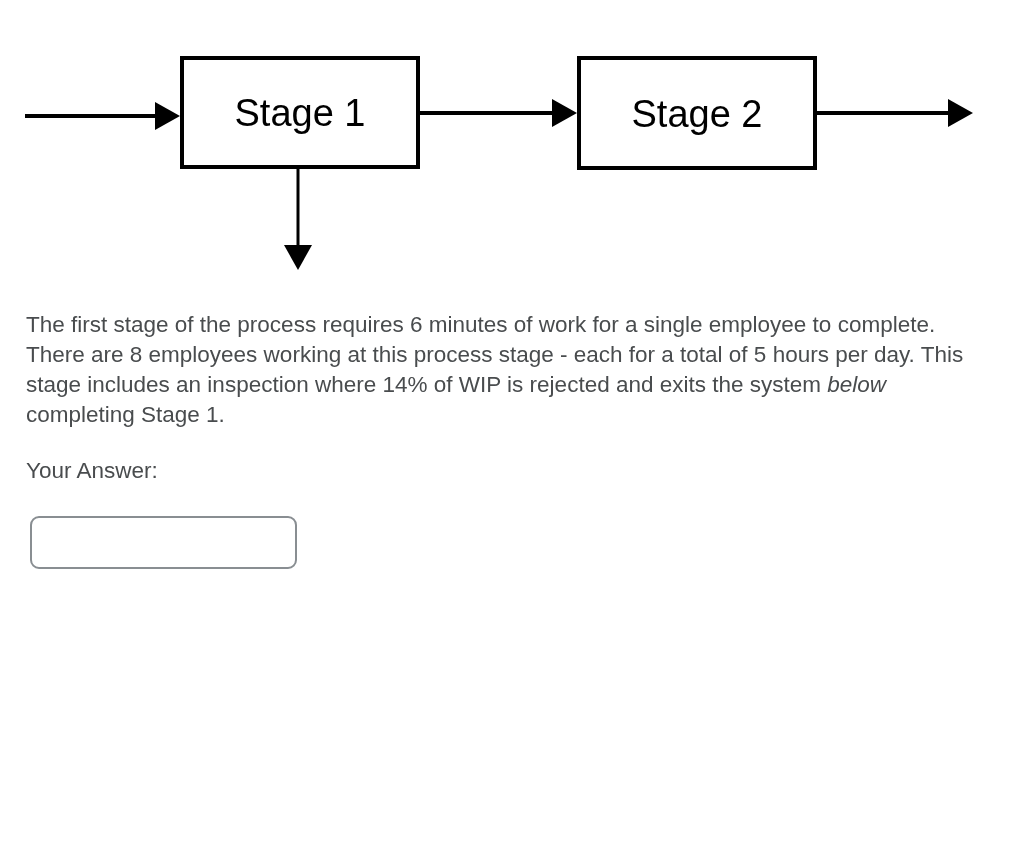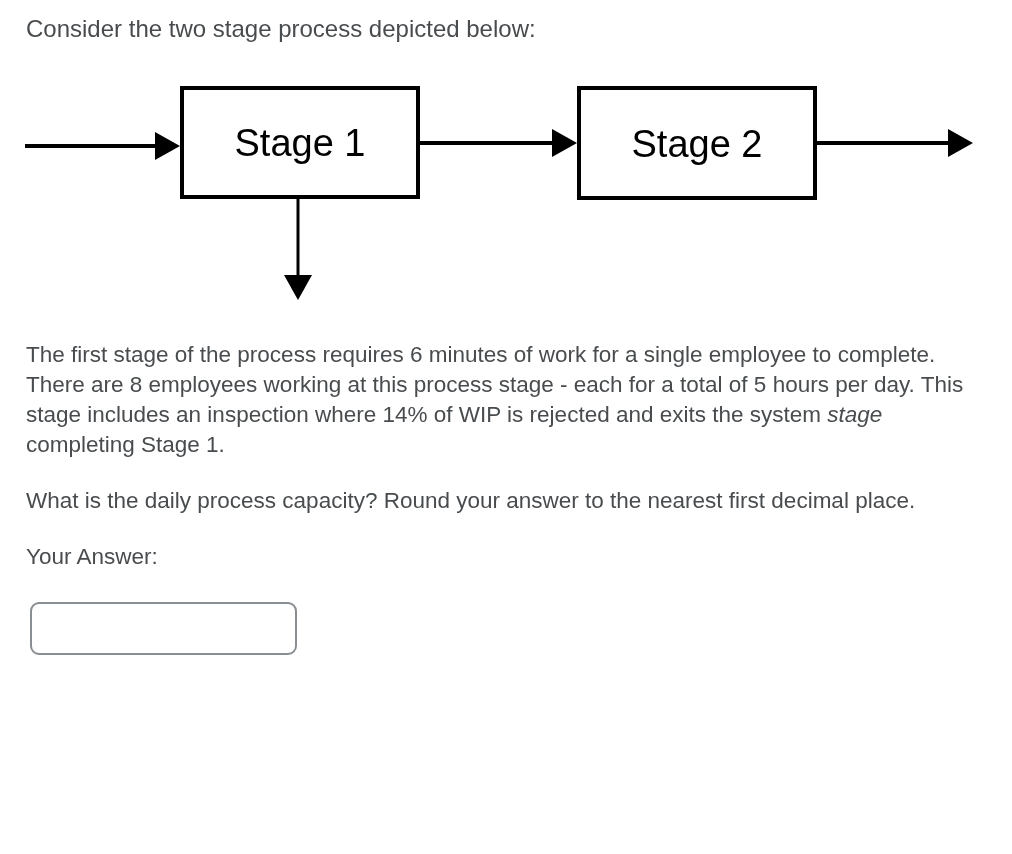--- a/index.html
+++ b/index.html
@@ -61,21 +61,20 @@
     font-size: 22.5px;
     line-height: 28px;
   }
   em { font-style: italic; }
 </style>
 </head>
 <body>
 
 <div class="container">
 
-  <p class="title">Consider the two stage process depicted below:</p>
 
   <svg class="diagram" width="1012" height="242" viewBox="0 0 1012 242">
 
     <line x1="25" y1="76" x2="157" y2="76" stroke="#000" stroke-width="4"></line>
     <polygon points="180,76 155,62 155,90" fill="#000"></polygon>
 
     <rect x="182" y="18" width="236" height="109" fill="#ffffff" stroke="#000" stroke-width="4"></rect>
     <text x="300" y="86" text-anchor="middle">Stage 1</text>
 
     <line x1="420" y1="73" x2="552" y2="73" stroke="#000" stroke-width="4"></line>
@@ -84,23 +83,22 @@
     <rect x="579" y="18" width="236" height="110" fill="#ffffff" stroke="#000" stroke-width="4"></rect>
     <text x="697" y="87" text-anchor="middle">Stage 2</text>
 
     <line x1="817" y1="73" x2="948" y2="73" stroke="#000" stroke-width="4"></line>
     <polygon points="973,73 948,59 948,87" fill="#000"></polygon>
 
     <line x1="298" y1="129" x2="298" y2="206" stroke="#000" stroke-width="3"></line>
     <polygon points="298,230 284,205 312,205" fill="#000"></polygon>
   </svg>
 
-  <p class="body-text first-para"><span>The first stage of the process requires 6 minutes of work for a single employee to complete. There are 8 employees working at this process stage - each for a total of 5 hours per day. This stage includes an inspection where 14% of WIP is rejected and exits the system </span><em>stage</em><span> completing Stage 1.</span></p>
+  <p class="body-text first-para"><span>The first stage of the process requires 6 minutes of work for a single employee to complete. There are 8 employees working at this process stage - each for a total of 5 hours per day. This stage includes an inspection where 14% of WIP is rejected and exits the system </span><em>below</em><span> completing Stage 1.</span></p>
 
 
-  <p class="body-text">What is the daily process capacity? Round your answer to the nearest first decimal place.</p>
 
   <p class="body-text your-answer">Your Answer:</p>
 
   <input type="text" class="answer-input" value="" style="">
 
 
 </div>
 
 </body></html>

